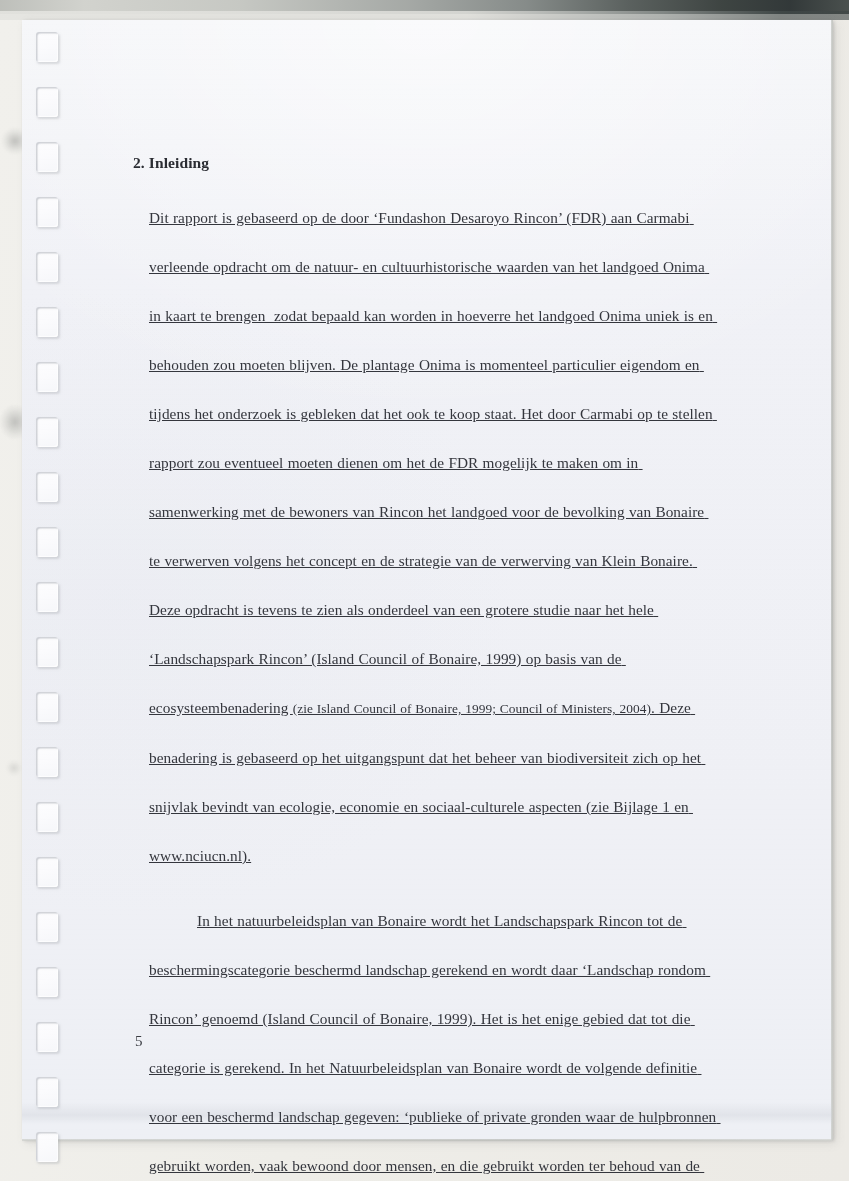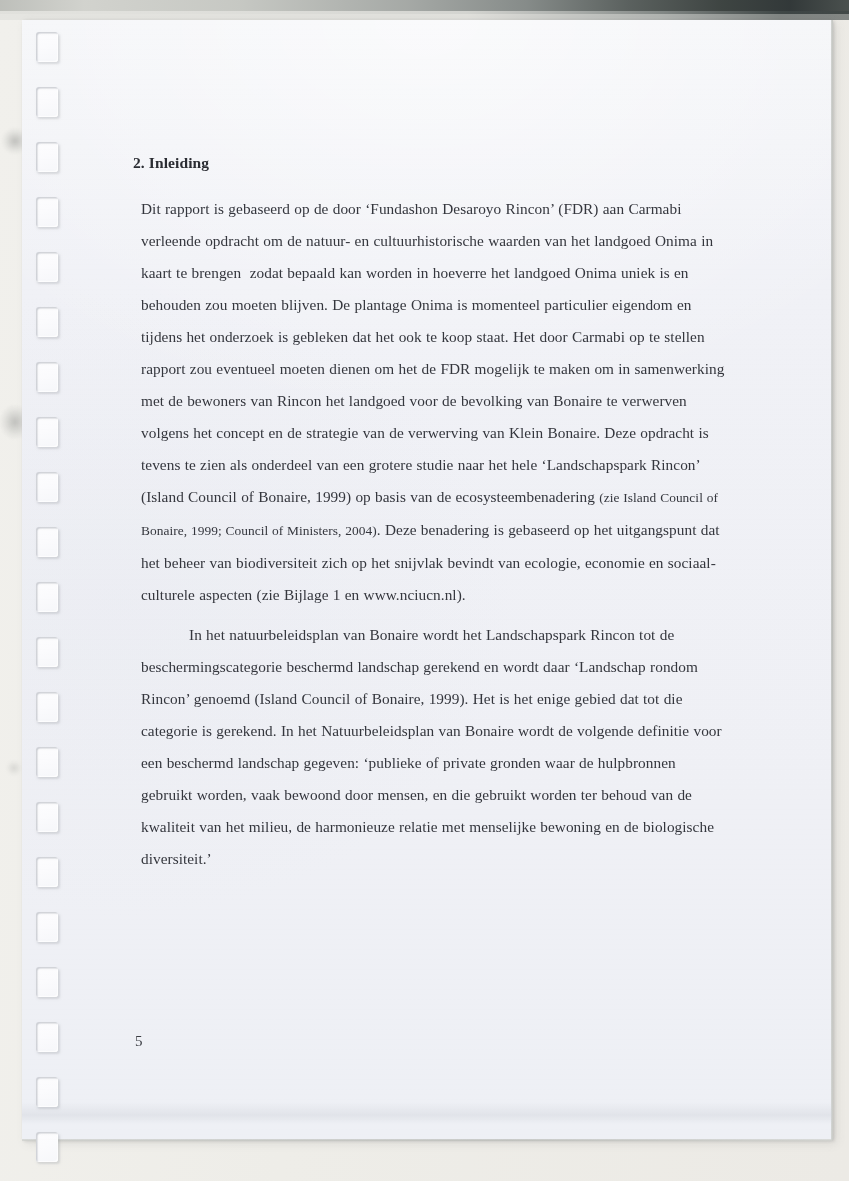--- a/index.html
+++ b/index.html
@@ -142,27 +142,28 @@
   .heading {
     font-size: 15.5px;
     font-weight: bold;
     color: #2b2d33;
     letter-spacing: .1px;
     margin: 0 0 22px 0;
     line-height: 1.1;
   }
   .para {
     font-size: 15.3px;
-    line-height: 32px;
+    line-height: 49px;
     color: #34363d;
-    margin: 8px;
+    margin: 16px;
     text-align: left;
     letter-spacing: .05px;
     word-spacing: .4px;
     white-space: pre-wrap;
+    text-decoration: underline;
   }
   .para.indented { text-indent: 48px; }
   .para + .para { margin-top: 0; }
   .cite-small { font-size: 13.4px; }
 
   .page-number {
     position: absolute;
     left: 113px;
     top: 1013px;
     font-size: 15px;

